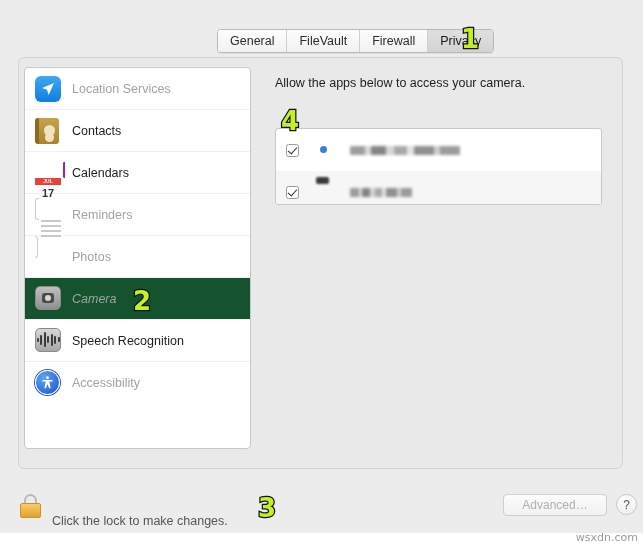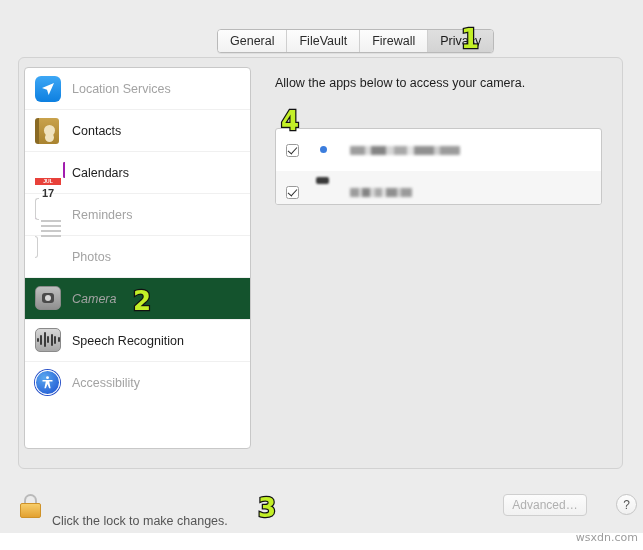--- a/index.html
+++ b/index.html
@@ -220,21 +220,21 @@
   .lock .body{
     position:absolute;left:0;top:9px;width:21px;height:15px;
     background:linear-gradient(#f5c濾,#e8a93a);
     background:linear-gradient(#f7cd6a,#e3a130);
     border:1px solid #cf9228;border-radius:2px;box-sizing:border-box;
   }
   .footer-text{
     position:absolute;left:52px;top:34px;font-size:12.5px;color:#555;
   }
   .btn-advanced{
-    position:absolute;left:503px;top:14px;width:84px;height:22px;
+    position:absolute;left:503px;top:14px;width:104px;height:22px;
     background:linear-gradient(#fcfcfc,#f1f1f1);
     border:1px solid #cfcfcf;border-radius:4px;
     font-size:12px;color:#b0b0b0;
     display:flex;align-items:center;justify-content:center;
     box-sizing:border-box;
   }
   .btn-help{
     position:absolute;left:616px;top:14px;width:21px;height:21px;
     border-radius:50%;background:linear-gradient(#fdfdfd,#f0f0f0);
     border:1px solid #c5c5c5;

